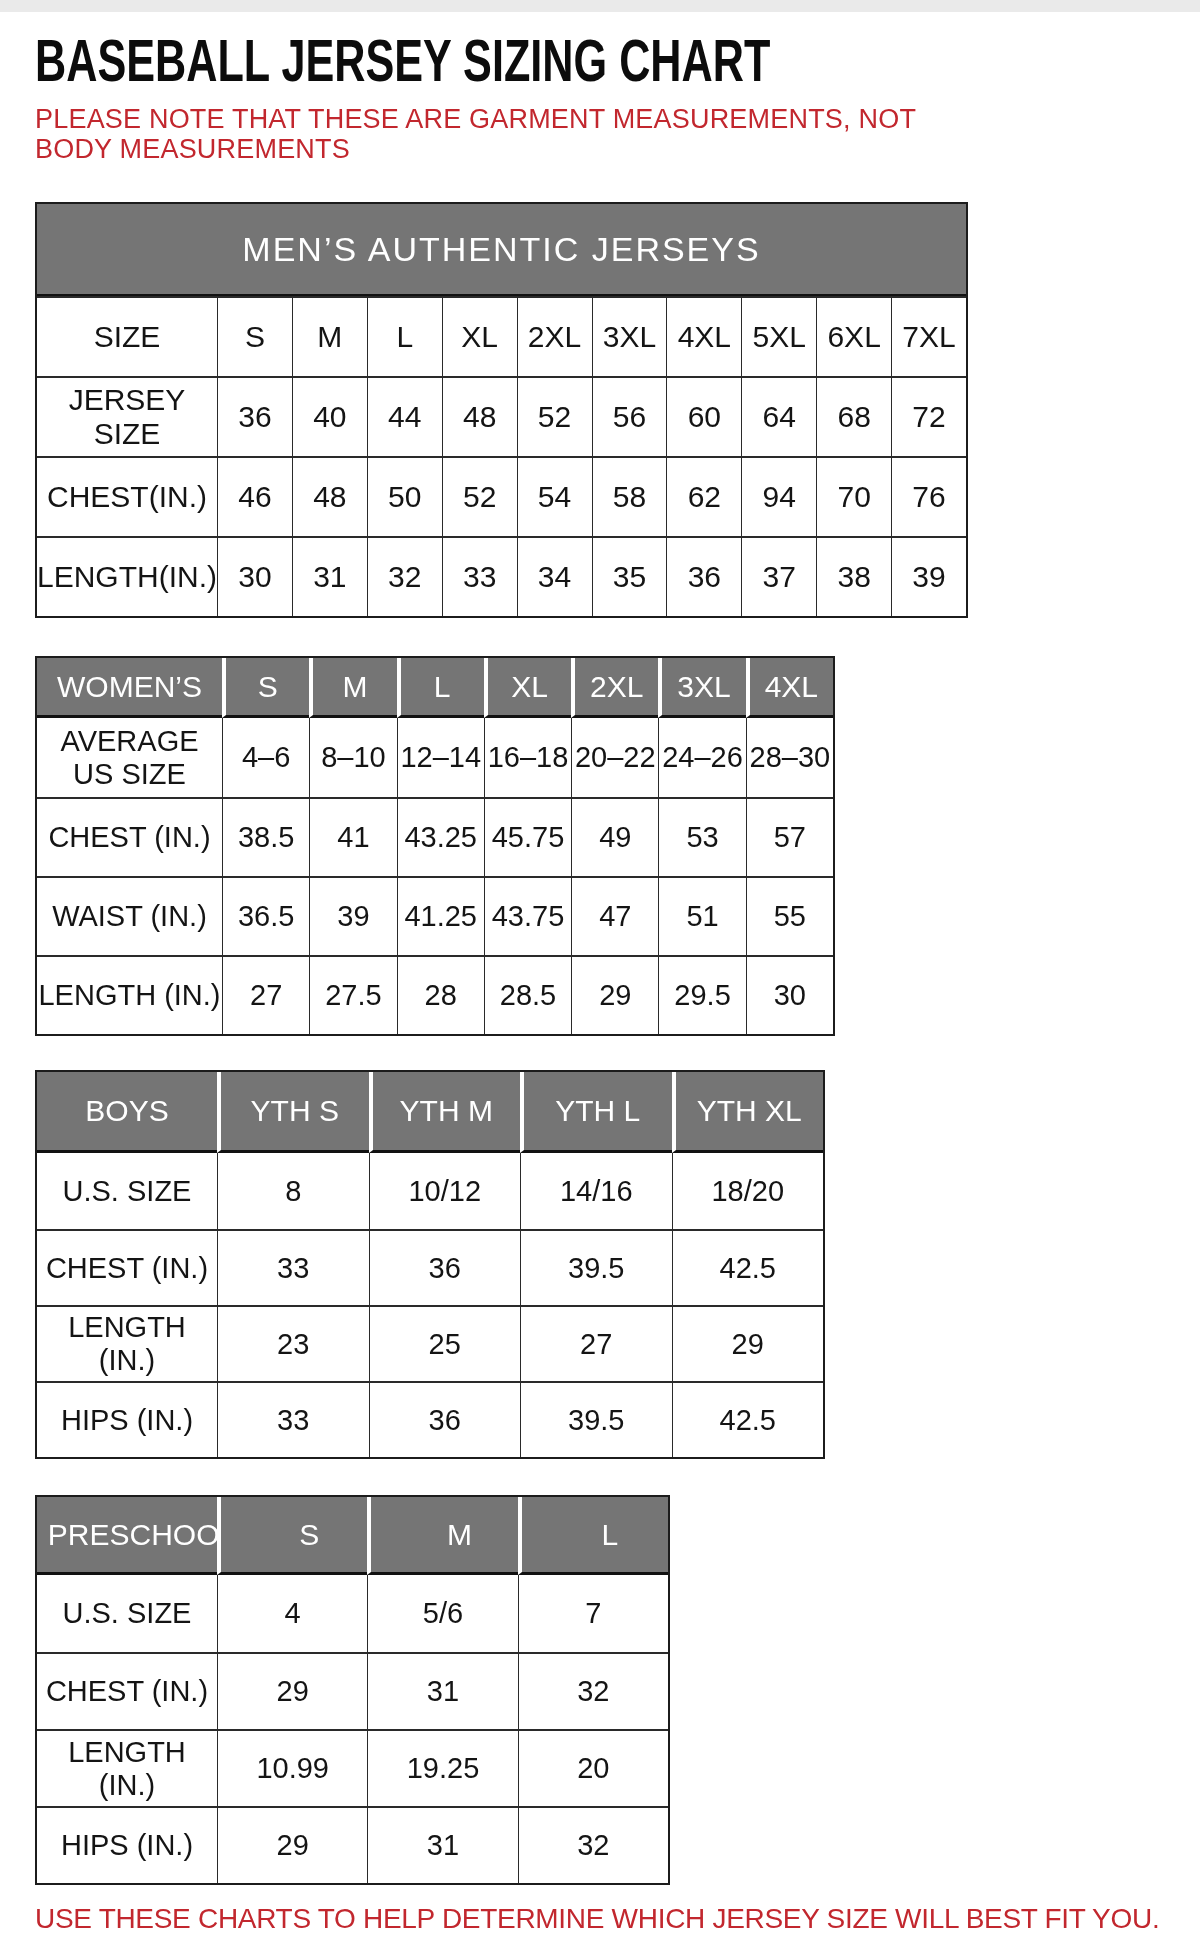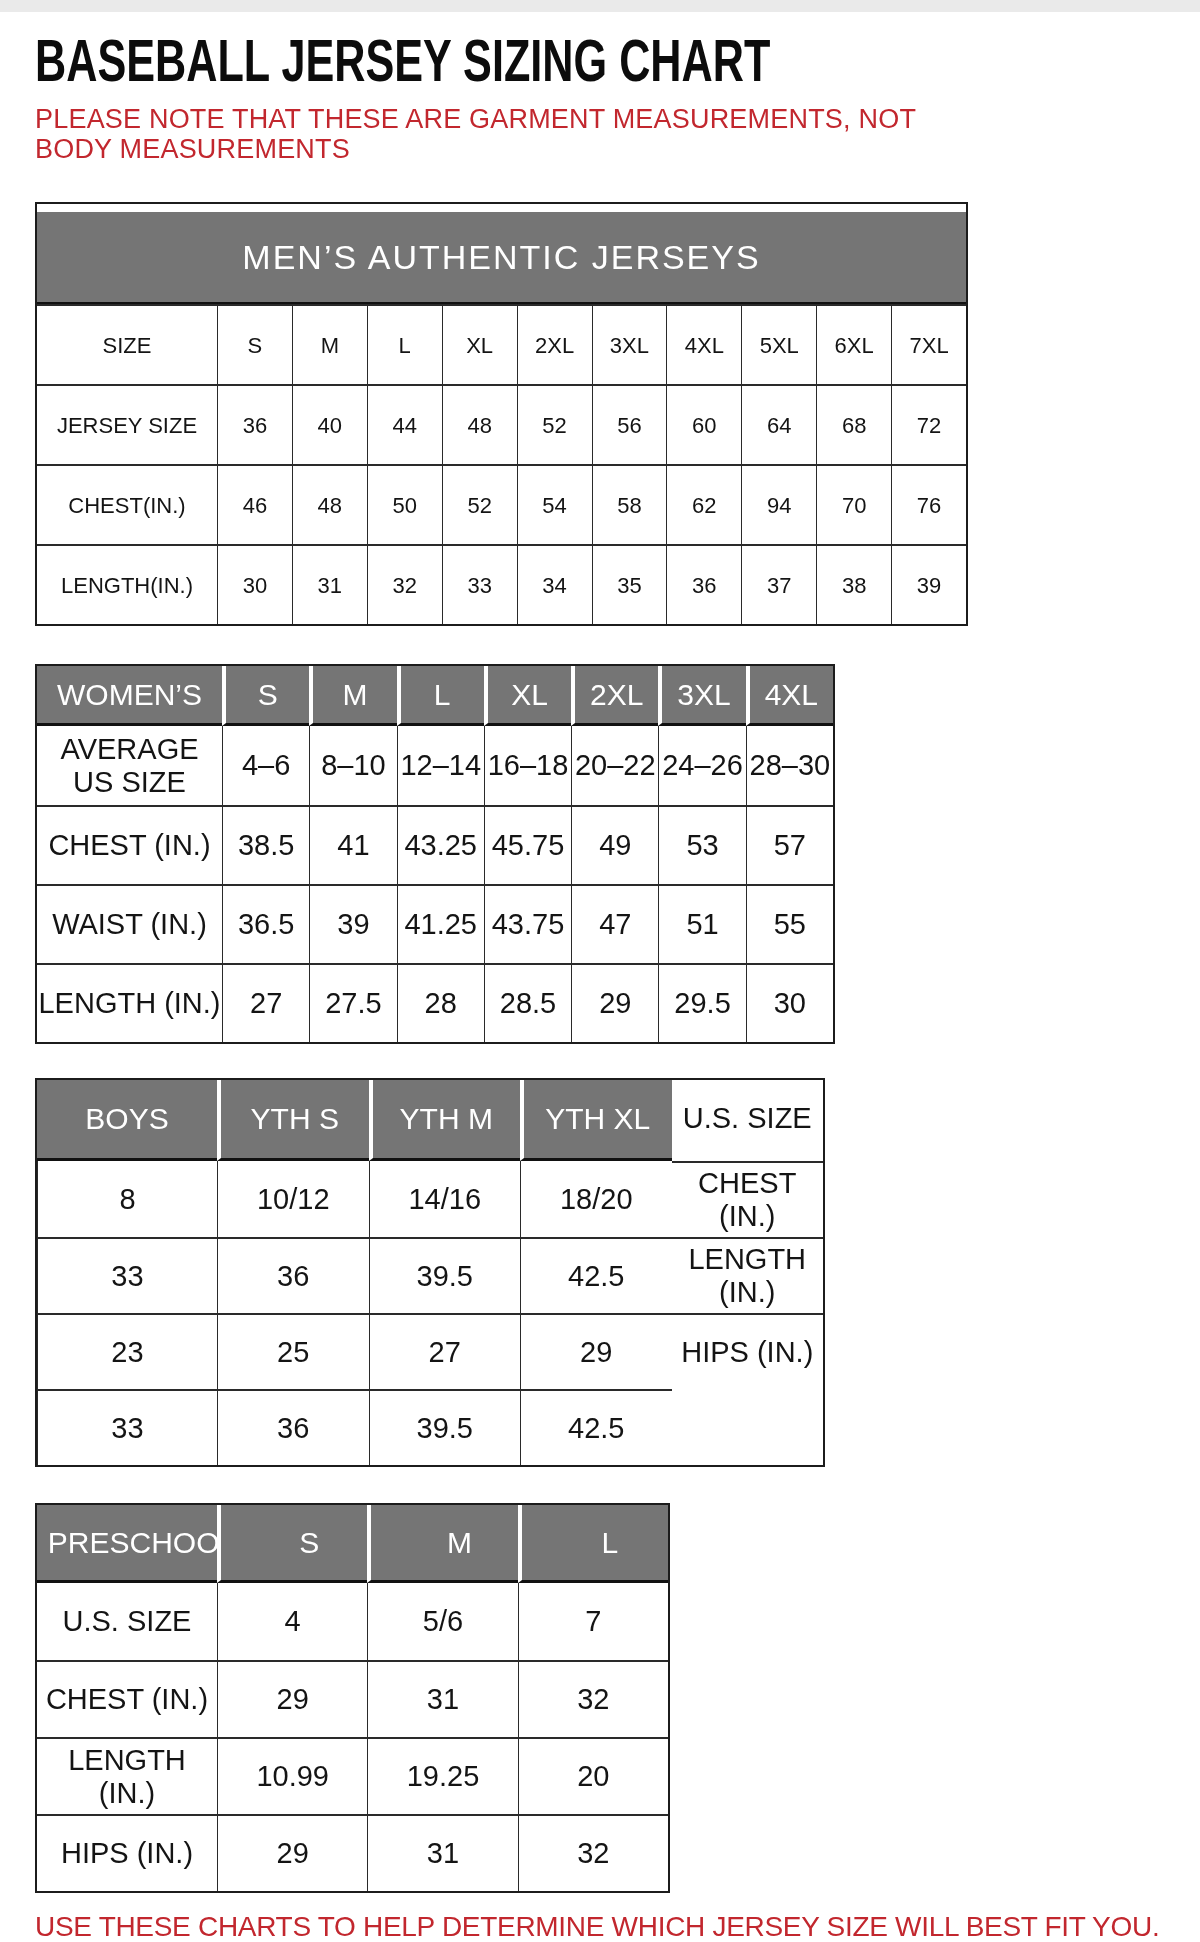--- a/index.html
+++ b/index.html
@@ -75,22 +75,22 @@
   .hcell{
     background:var(--gray);
     color:#ffffff;
     font-size:30px;
     border-bottom:3px solid #111;
     border-left:4px solid #ffffff;
   }
   .hcell.first-col{border-left:none;}
   
   .tbl-mens{width:933px;margin-top:38px;}
-  .tbl-mens .cell{height:80px;font-size:22px;}
-  .tbl-mens .banner{height:92px;margin-top:8px;}
+  .tbl-mens .cell{height:80px;font-size:30px;}
+  .tbl-mens .banner{height:92px;}
   .tbl-womens{width:800px;margin-top:38px;}
   .tbl-womens .cell{height:79px;}
   .tbl-womens .hcell{height:60px;}
   .tbl-boys{width:790px;margin-top:34px;}
   .tbl-boys .cell{height:76px;}
   .tbl-boys .hcell{height:81px;}
   .tbl-preschool{width:635px;margin-top:36px;}
   .tbl-preschool .cell{height:77px;}
   .tbl-preschool .hcell{height:78px;padding-left:30px;}
 </style>
@@ -195,20 +195,21 @@
         <div class="cell">29</div>
         <div class="cell">29.5</div>
         <div class="cell">30</div>
       </div>
     </div>
   <div>
       <div class="tbl tbl-boys" style="grid-template-columns: 180px repeat(4, 1fr);">
         <div class="hcell first-col">BOYS</div>
         <div class="hcell">YTH S</div>
         <div class="hcell">YTH M</div>
+        <div class="hcell">YTH L</div>
         <div class="hcell">YTH XL</div>
         <div class="cell first-col first-row">U.S. SIZE</div>
         <div class="cell first-row">8</div>
         <div class="cell first-row">10/12</div>
         <div class="cell first-row">14/16</div>
         <div class="cell first-row">18/20</div>
         <div class="cell first-col">CHEST (IN.)</div>
         <div class="cell">33</div>
         <div class="cell">36</div>
         <div class="cell">39.5</div>

